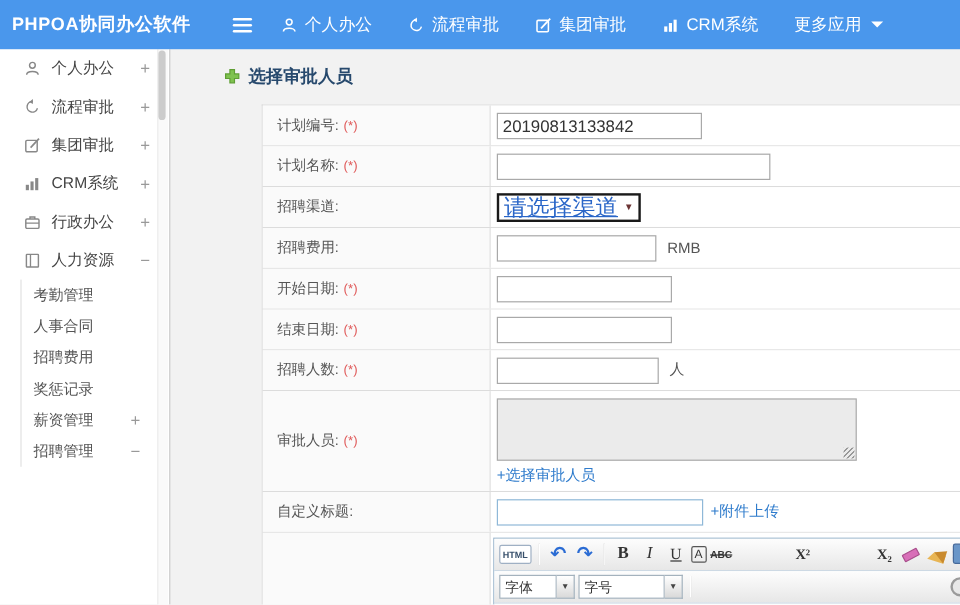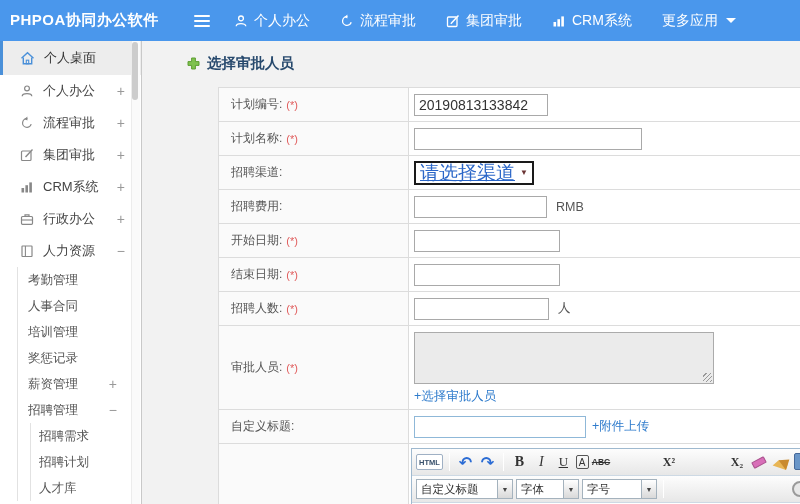--- a/index.html
+++ b/index.html
@@ -160,30 +160,20 @@
         <span>CRM系统</span>
       </div>
       <div class="tmenu-item">
         <span>更多应用</span>
         <span class="caret-down"></span>
       </div>
     </div>
   </div>
 
   <div class="sidebar">
-    <div class="side-item active">
-      <span>
-        <svg width="15" height="15" viewBox="0 0 15 15">
-            <path d="M1.5 7.2 L7.5 1.8 L13.5 7.2" fill="none" stroke="#4a90d9" stroke-width="1.4"></path>
-            <path d="M3.3 6.6 V12.8 H11.7 V6.6" fill="none" stroke="#4a90d9" stroke-width="1.4"></path>
-            <rect x="6.3" y="9.2" width="2.4" height="3.6" fill="none" stroke="#4a90d9" stroke-width="1.1"></rect>
-          </svg>
-      </span>
-      <span>个人桌面</span>
-    </div>
 
     <div class="side-item">
       <span>
         <svg width="14" height="14" viewBox="0 0 14 14">
             <circle cx="7" cy="4.4" r="2.4" fill="none" stroke="#888" stroke-width="1.2"></circle>
             <path d="M2.2 12.3 C2.2 8.7 11.8 8.7 11.8 12.3" fill="none" stroke="#888" stroke-width="1.2"></path>
           </svg>
       </span>
       <span>个人办公</span>
       <span class="exp">+</span>
@@ -242,44 +232,33 @@
     </div>
 
     <div class="lvl2">
       <div class="side-item">
         <span>考勤管理</span>
       </div>
       <div class="side-item">
         <span>人事合同</span>
       </div>
       <div class="side-item">
-        <span>培训管理</span>
+        <span>招聘费用</span>
       </div>
       <div class="side-item">
         <span>奖惩记录</span>
       </div>
       <div class="side-item">
         <span>薪资管理</span>
         <span class="exp">+</span>
       </div>
       <div class="side-item">
         <span>招聘管理</span>
         <span class="exp">−</span>
       </div>
-      <div class="lvl3">
-        <div class="side-item">
-          <span>招聘需求</span>
-        </div>
-        <div class="side-item">
-          <span>招聘计划</span>
-        </div>
-        <div class="side-item">
-          <span>人才库</span>
-        </div>
-      </div>
     </div>
 
     <div class="sb-track">
         <div class="sb-thumb"></div>
       </div>
   </div>
 
   <div class="content">
     <div class="page-title">
       <span>
@@ -291,21 +270,21 @@
     </div>
 
     <div class="ftable">
 
       <div class="frow">
         <div class="flabel">
             <span>计划编号:</span>
             <span class="req">(*)</span>
           </div>
         <div class="fvalue">
-          <input class="tin" style="width: 134px;" value="20190813133842">
+          <input class="tin" style="width: 171px;" value="20190813133842">
         </div>
       </div>
 
       <div class="frow">
         <div class="flabel">
             <span>计划名称:</span>
             <span class="req">(*)</span>
           </div>
         <div class="fvalue">
           <input class="tin" style="width: 228px;" value="">
@@ -432,29 +411,25 @@
                   <span class="clip">T</span>
                 </div>
               <div class="sep"></div>
               <div class="tbtn serif b-fontcolor">A</div>
 
               <div class="cuticon-1"></div>
             </div>
 
             <div class="etoolbar">
               <div class="combo">
-                <span class="combo-text" style="width:82px;">自定义标题</span>
-                <span class="combo-btn">▼</span>
-              </div>
-              <div class="combo">
                 <span class="combo-text" style="width:48px;text-align:right;">字体</span>
                 <span class="combo-btn">▼</span>
               </div>
               <div class="combo">
-                <span class="combo-text" style="width:60px;">字号</span>
+                <span class="combo-text" style="width:72px;">字号</span>
                 <span class="combo-btn">▼</span>
               </div>
               <div class="sep"></div>
 
               <div class="cuticon-2"></div>
             </div>
 
             <div class="econtent"></div>
           </div>
         </div>

